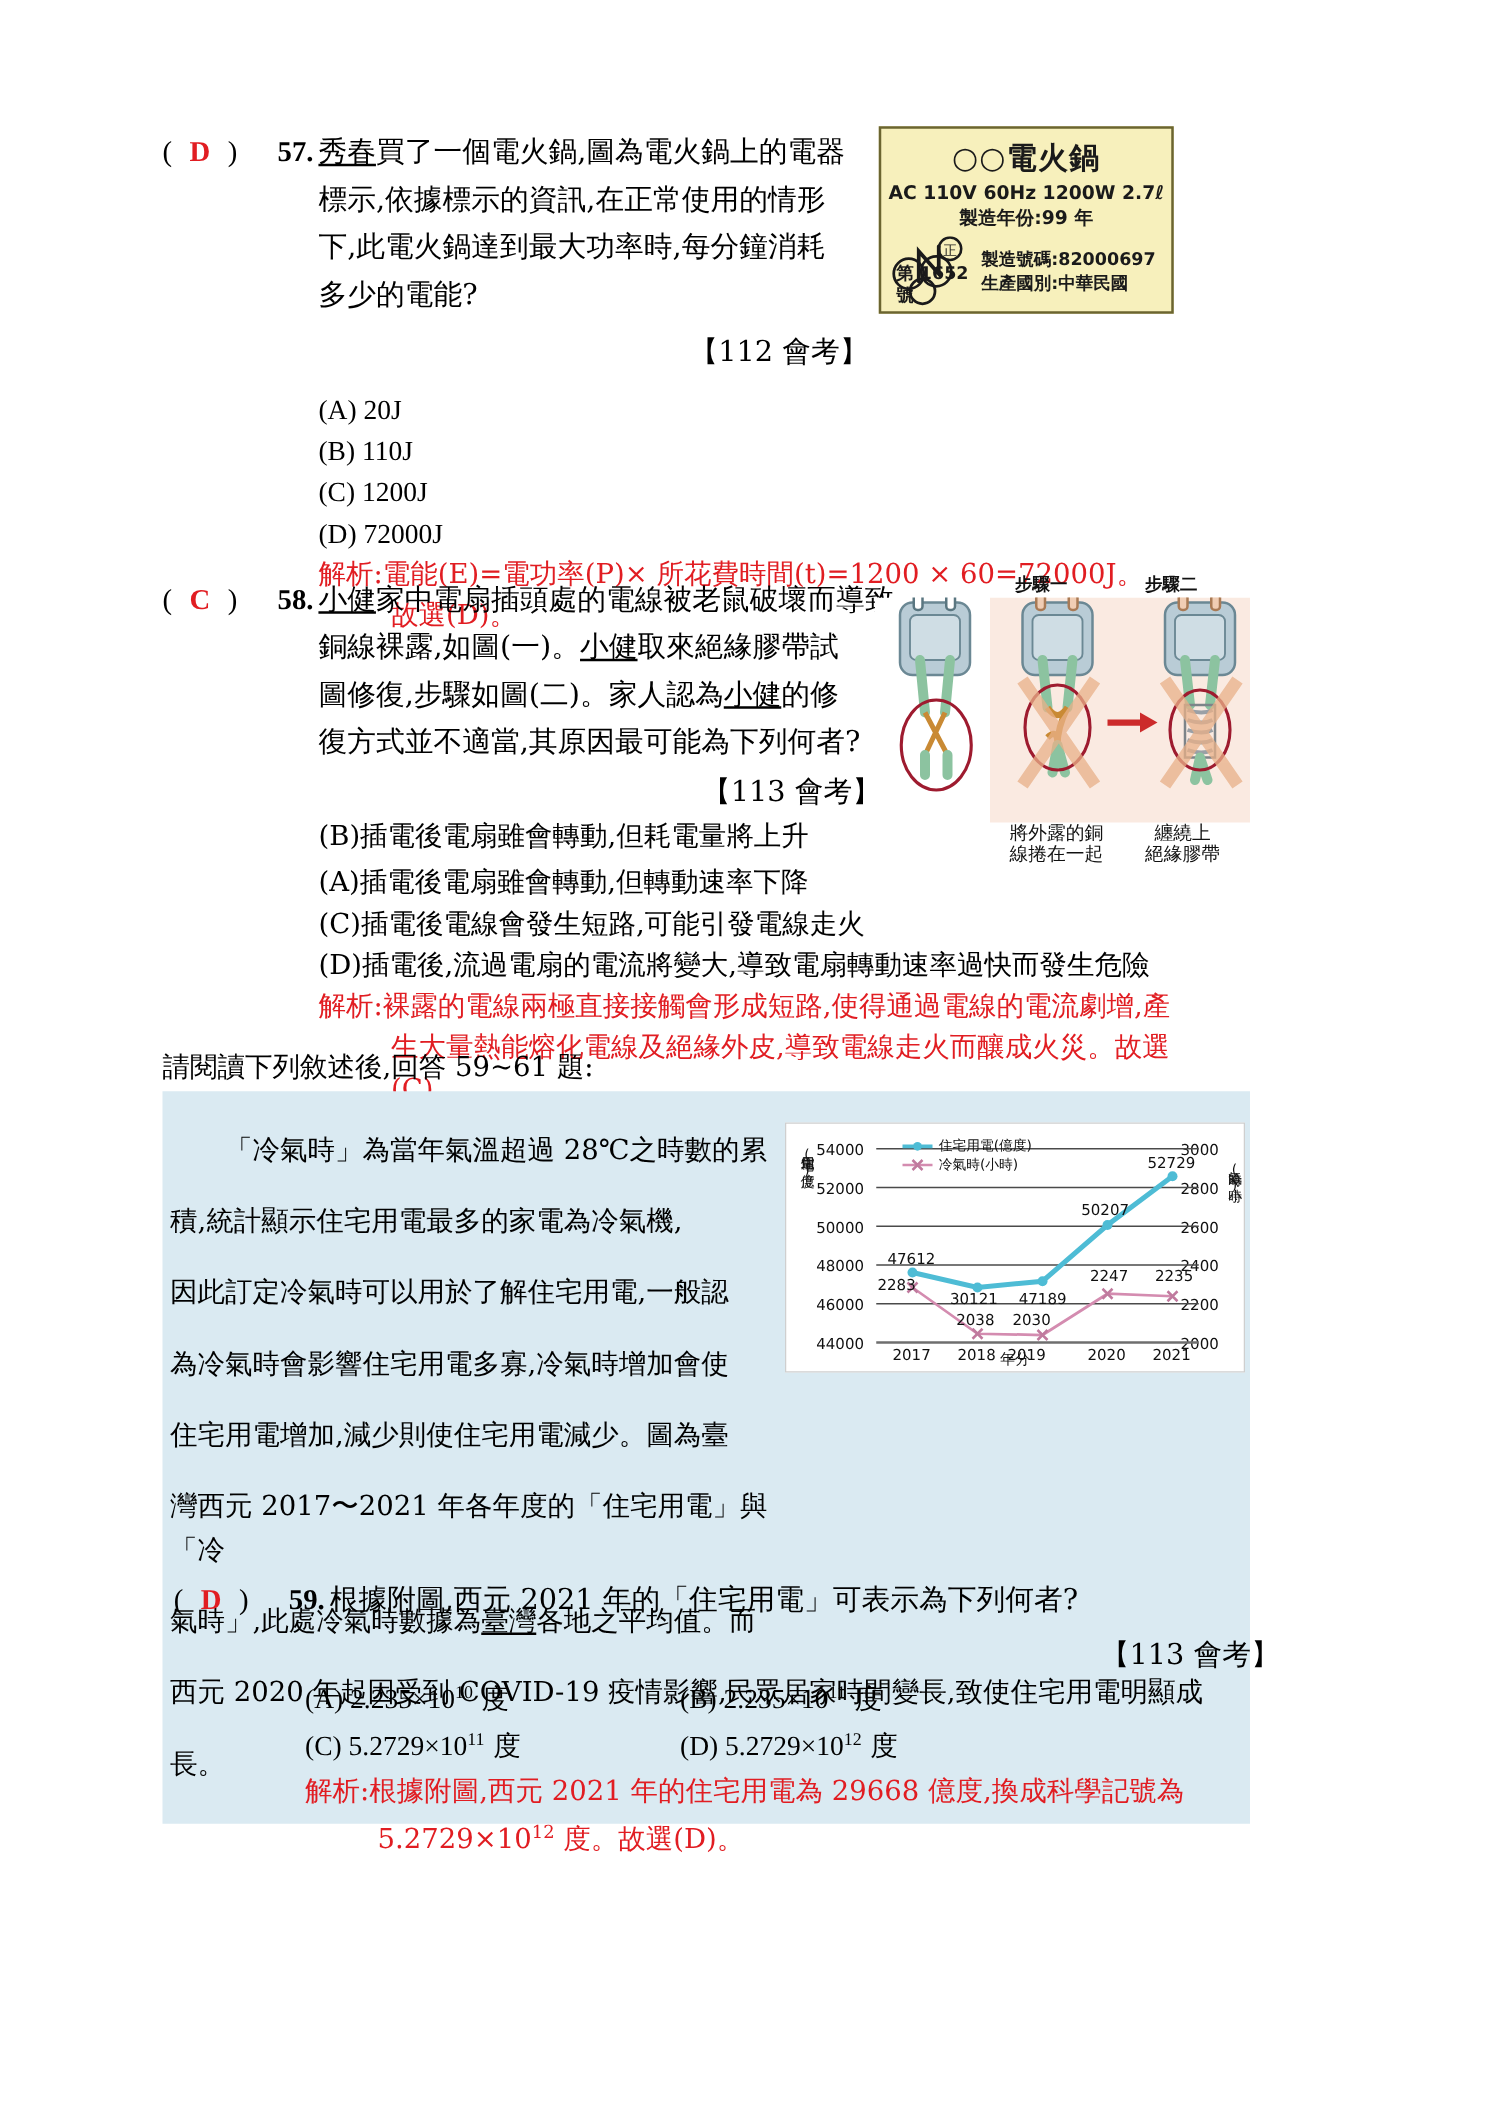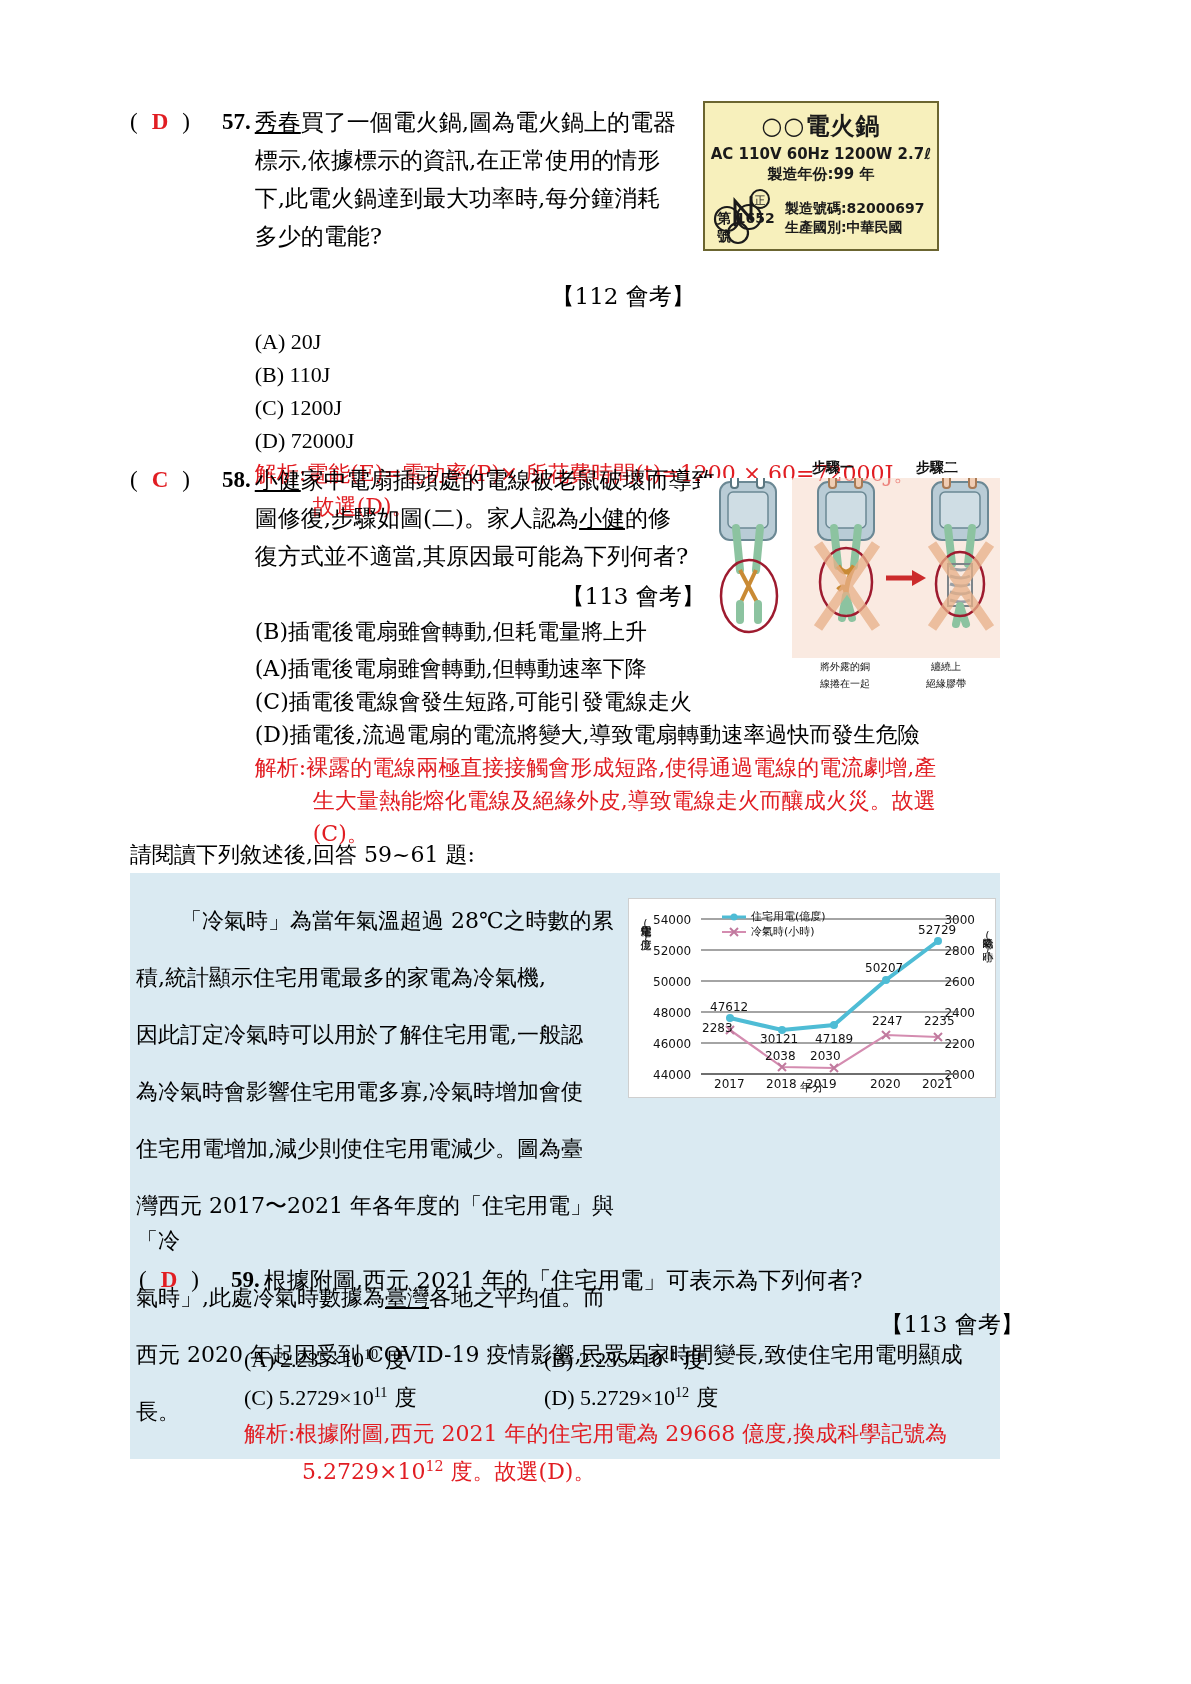--- a/index.html
+++ b/index.html
@@ -128,21 +128,21 @@
   .step-cap {
     position: absolute;
     font-family: "DejaVu Sans", sans-serif;
     font-size: 14px;
     font-weight: bold;
     color: #111;
   }
   .fig-cap {
     position: absolute;
     font-family: "DejaVu Sans", sans-serif;
-    font-size: 10px;
+    font-size: 15px;
     line-height: 17px;
     color: #111;
     text-align: center;
   }
 
   
   .passage {
     position: absolute;
     left: 130px;
     top: 873px;
@@ -250,21 +250,21 @@
       <span>(</span><span class="ans">D</span><span>)</span>
     </div>
     <div class="q-num">57.</div>
     <div class="q-body">
       <div class="stem cjk">
         <p><span class="u">秀春</span><span>買了一個電火鍋,圖為電火鍋上的電器</span></p>
         <p>標示,依據標示的資訊,在正常使用的情形</p>
         <p>下,此電火鍋達到最大功率時,每分鐘消耗</p>
         <p>多少的電能?</p>
       </div>
-      <div class="exam-tag cjk" style="width:440px; margin-top:22px;">【112 會考】</div>
+      <div class="exam-tag cjk" style="width:440px; margin-top:8px;">【112 會考】</div>
       <div style="height:10px;"></div>
       <div class="opt">(A) 20J</div>
       <div class="opt">(B) 110J</div>
       <div class="opt">(C) 1200J</div>
       <div class="opt">(D) 72000J</div>
       <div class="sol cjk">
         <span>解析:電能(E)=電功率(P)× 所花費時間(t)=1200 × 60=72000J。</span>
         <span class="ind">故選(D)。</span>
       </div>
     </div>
@@ -294,20 +294,21 @@
   </div>
 
   <div class="q-row" style="left:130px; top:461px;">
     <div class="q-mark">
       <span>(</span><span class="ans">C</span><span>)</span>
     </div>
     <div class="q-num">58.</div>
     <div class="q-body">
       <div class="stem cjk" style="max-width:470px;">
         <p><span class="u">小健</span><span>家中電扇插頭處的電線被老鼠破壞而導致</span></p>
+        <p><span>銅線裸露,如圖(一)。</span><span class="u">小健</span><span>取來絕緣膠帶試</span></p>
         <p><span>圖修復,步驟如圖(二)。家人認為</span><span class="u">小健</span><span>的修</span></p>
         <p>復方式並不適當,其原因最可能為下列何者?</p>
       </div>
       <div class="exam-tag cjk" style="width:450px; margin-top:2px;">【113 會考】</div>
       <div class="opt cjk">(B)插電後電扇雖會轉動,但耗電量將上升</div>
       <div class="opt cjk" style="margin-top:4px;">(A)插電後電扇雖會轉動,但轉動速率下降</div>
       <div class="opt cjk">(C)插電後電線會發生短路,可能引發電線走火</div>
       <div class="opt cjk">(D)插電後,流過電扇的電流將變大,導致電扇轉動速率過快而發生危險</div>
       <div class="sol cjk">
         <span>解析:裸露的電線兩極直接接觸會形成短路,使得通過電線的電流劇增,產</span>

